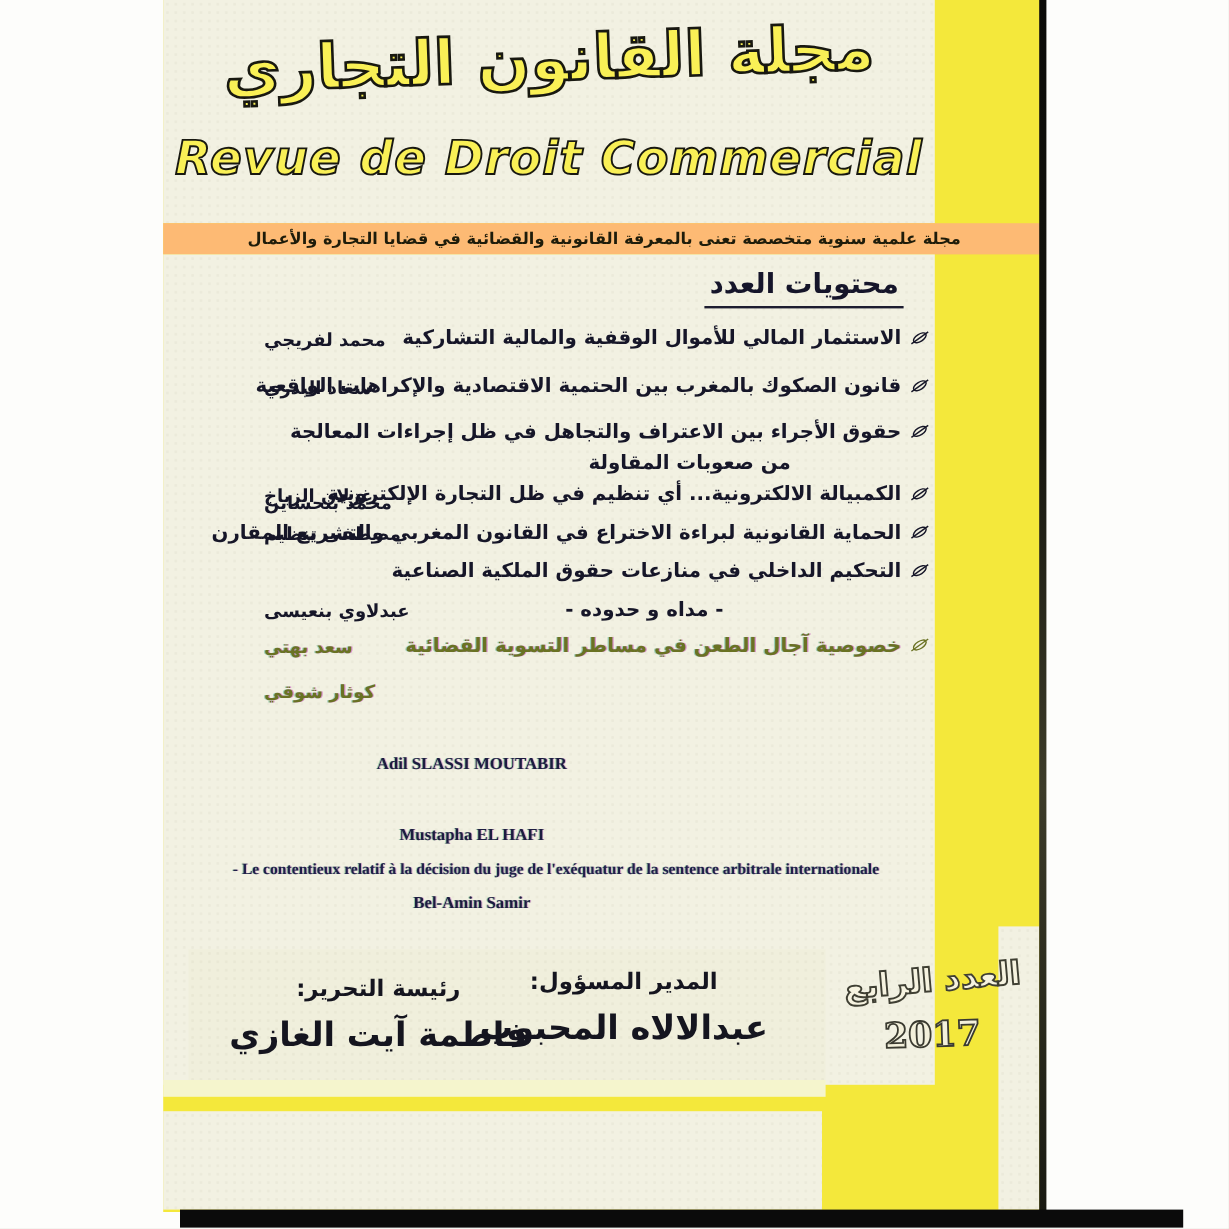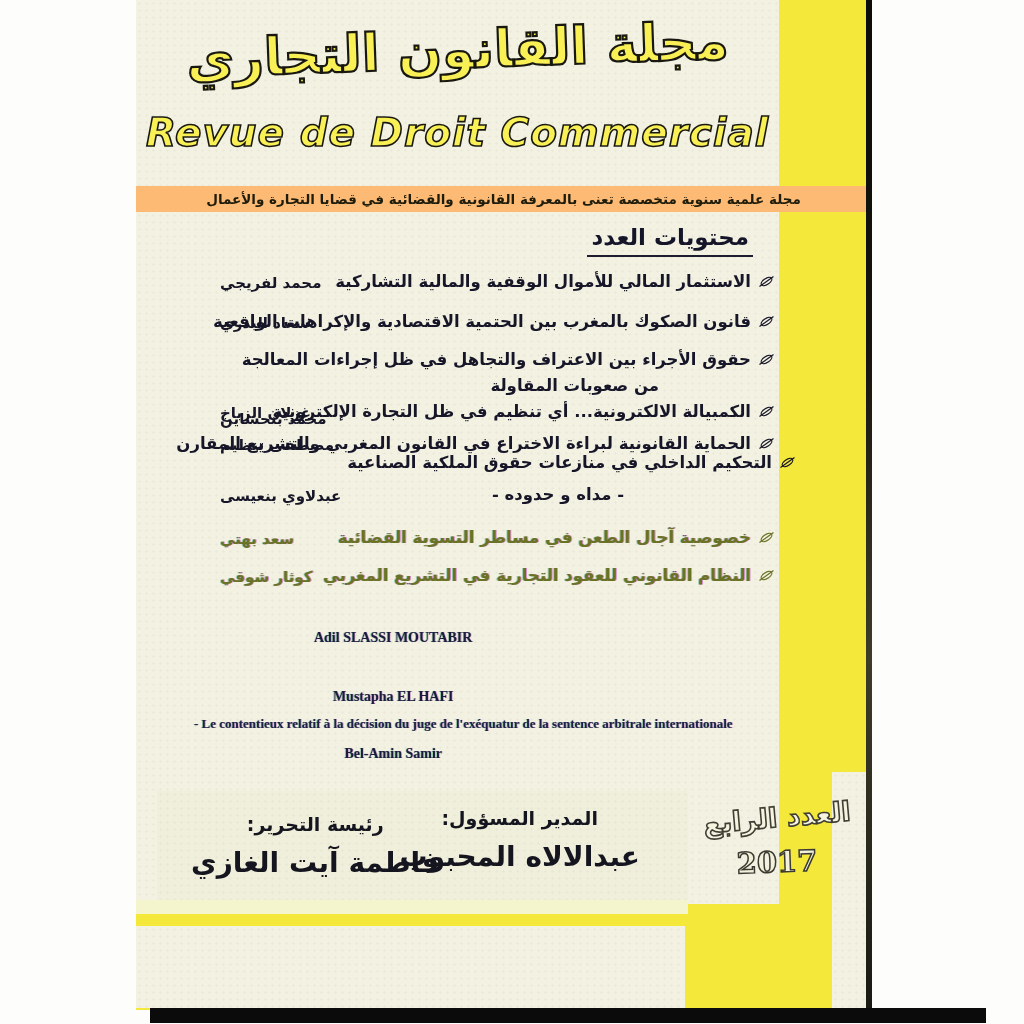--- a/index.html
+++ b/index.html
@@ -32,21 +32,21 @@
             -webkit-text-stroke:1.6px #181810;letter-spacing:1px;}
   .banner{position:absolute;left:136px;top:186px;width:735px;height:26px;background:#fdba74;
           display:flex;align-items:center;justify-content:center;}
   .banner span{direction:rtl;font-size:13.5px;font-weight:bold;color:#1e1c0a;white-space:nowrap;}
 
   
   .contents-heading{position:absolute;top:12px;right:26px;direction:rtl;font-size:23px;font-weight:bold;
                     color:#15152a;border-bottom:2.5px solid #1d1d30;padding:0 4px 5px 4px;}
   .ar-row{position:absolute;left:0;width:100%;height:34px;}
   .r1{top:60px;} .r2{top:100px;} .r3{top:138px;} .r4{top:190px;}
-  .r5{top:222px;} .r6{top:241px;padding-left:21px;} .r7{top:316px;} .r8{top:354px;}
+  .r5{top:222px;} .r6{top:254px;} .r7{top:316px;} .r8{top:354px;}
   .a-title{position:absolute;right:4px;top:0;direction:rtl;white-space:nowrap;
            font-size:16.5px;font-weight:bold;color:#161628;display:flex;align-items:center;gap:7px;}
   .a-title2{position:absolute;top:26px;right:120px;direction:rtl;white-space:nowrap;
             font-size:16.5px;font-weight:bold;color:#161628;}
   .r6 .a-title2{right:176px;top:32px;}
   .a-author{position:absolute;left:84px;top:2px;direction:rtl;white-space:nowrap;
             font-size:15px;font-weight:bold;color:#161628;}
   .r3 .a-author{top:12px;margin-top:48px;} .r6 .a-author{top:34px;}
   .pen{display:inline-flex;align-items:center;}
   .tinted,.tinted .a-title,.tinted .a-author{color:#6a7223;
@@ -191,31 +191,20 @@
                 <line x1="1.5" y1="11.5" x2="15.5" y2="1.5"></line>
               </g>
             </svg>
           </span>
           <span>خصوصية آجال الطعن في مساطر التسوية القضائية</span>
         </div>
       <div class="a-author">سعد بهتي</div>
     </div>
 
     <div class="ar-row r8 tinted">
-      <div class="a-title">
-          <span class="pen">
-            <svg width="17" height="13" viewBox="0 0 17 13">
-              <g fill="none" stroke="currentColor" stroke-width="1.2">
-                <ellipse cx="8.5" cy="6.5" rx="6" ry="3" transform="rotate(-33 8.5 6.5)"></ellipse>
-                <line x1="1.5" y1="11.5" x2="15.5" y2="1.5"></line>
-              </g>
-            </svg>
-          </span>
-          <span>النظام القانوني للعقود التجارية في التشريع المغربي</span>
-        </div>
       <div class="a-author">كوثار شوقي</div>
     </div>
 
     <div class="fr-rows">
       <div class="fr-author fa1">Adil SLASSI MOUTABIR</div>
       <div class="fr-author fa2">Mustapha EL HAFI</div>
       <div class="fr-title ft3">- Le contentieux relatif à la décision du juge de l'exéquatur de la sentence arbitrale internationale</div>
       <div class="fr-author fa3">Bel-Amin Samir</div>
     </div>
   </div>

